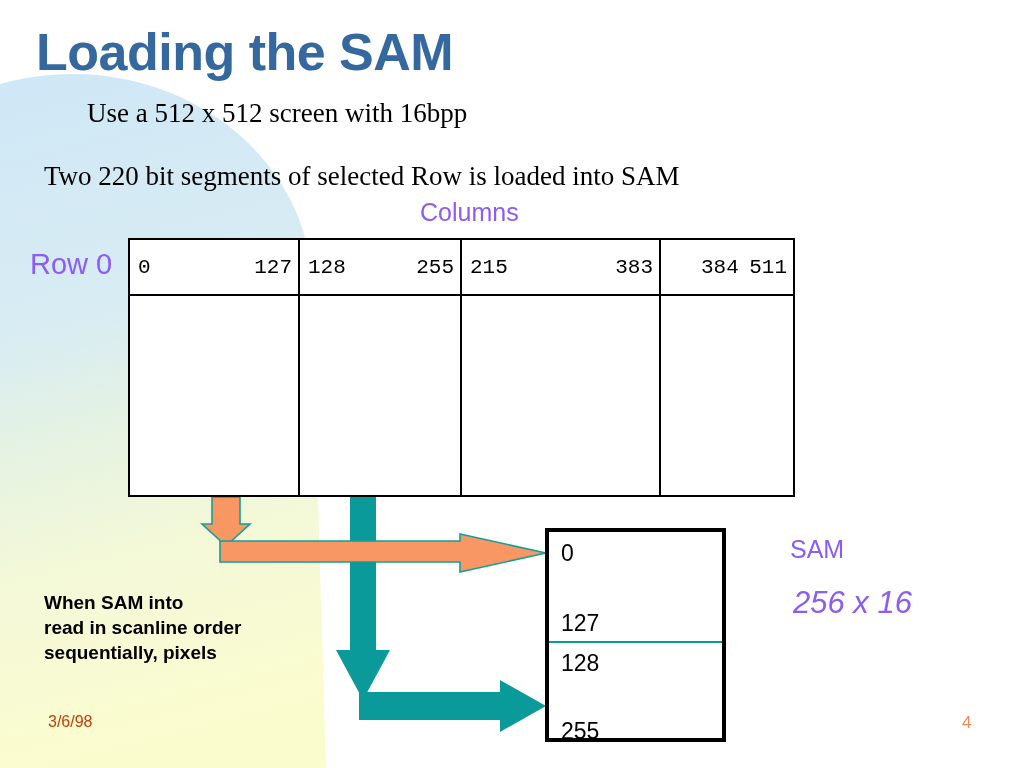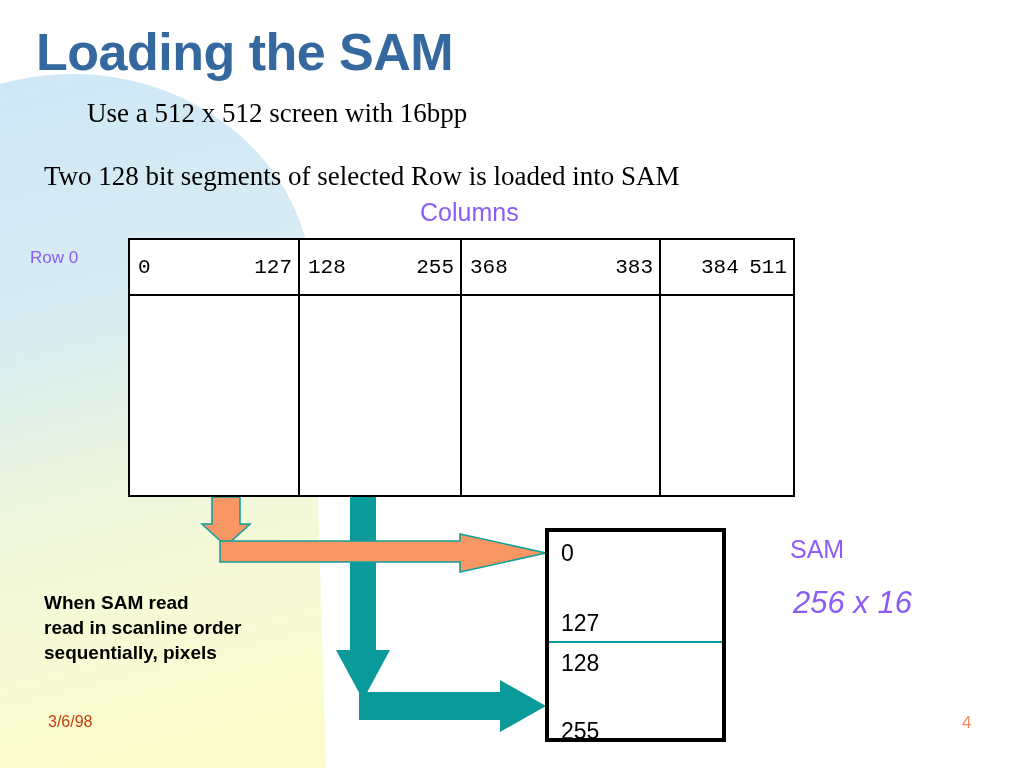--- a/index.html
+++ b/index.html
@@ -53,21 +53,21 @@
 
   
   .ui-label {
     position: absolute;
     font-family: "Liberation Sans", sans-serif;
     color: #8b5cf6;
     white-space: nowrap;
     z-index: 5;
   }
   #columns-label { left: 420px; top: 198px; font-size: 25px; }
-  #row-label     { left: 30px;  top: 248px; font-size: 17px; }
+  #row-label     { left: 30px;  top: 248px; font-size: 29px; }
   #sam-label     { left: 790px; top: 535px; font-size: 25px; }
   #sam-size-label{ left: 793px; top: 585px; font-size: 31px; font-style: italic; }
 
   
   #memory-grid {
     position: absolute;
     left: 128px;
     top: 238px;
     width: 667px;
     height: 259px;
@@ -208,37 +208,37 @@
     <path d="M 0,84
              L 0,768
              L 326,768
              L 312,300
              A 240,216 0 0 0 0,84 Z" fill="url(#bgGrad)"></path>
   </svg>
 
   <div id="slide-title">Loading the SAM</div>
 
   <div class="serif-line" id="subtitle-line-1">Use a 512 x 512 screen with 16bpp</div>
-  <div class="serif-line" id="subtitle-line-2">Two 128 bit segments of selected Row is loaded into SAM</div>
+  <div class="serif-line" id="subtitle-line-2">Two 220 bit segments of selected Row is loaded into SAM</div>
 
   <div class="ui-label" id="columns-label">Columns</div>
   <div class="ui-label" id="row-label">Row 0</div>
 
   <div id="memory-grid">
     <div id="grid-header-row">
       <div class="grid-cell col-w-0">
         <span>0</span>
         <span>127</span>
       </div>
       <div class="grid-cell col-w-1">
         <span>128</span>
         <span>255</span>
       </div>
       <div class="grid-cell col-w-2">
-        <span>368</span>
+        <span>215</span>
         <span>383</span>
       </div>
       <div class="grid-cell col-w-3">
         <span>384</span>
         <span>511</span>
       </div>
     </div>
     <div id="grid-body-row">
       <div class="grid-cell empty col-w-0"></div>
       <div class="grid-cell empty col-w-1"></div>
@@ -272,21 +272,21 @@
     <div class="sam-value" id="sam-val-0">0</div>
     <div class="sam-value" id="sam-val-127">127</div>
     <div class="sam-value" id="sam-val-128">128</div>
     <div class="sam-value" id="sam-val-255">255</div>
   </div>
 
   <div class="ui-label" id="sam-label">SAM</div>
   <div class="ui-label" id="sam-size-label">256 x 16</div>
 
   <div id="scanline-note">
-    <div>When SAM read</div>
+    <div>When SAM into</div>
     <div>read in scanline order</div>
     <div>sequentially, pixels</div>
   </div>
 
   <div id="footer-date">3/6/98</div>
   <div id="page-number">4</div>
 
 </div>
 
 </body></html>

